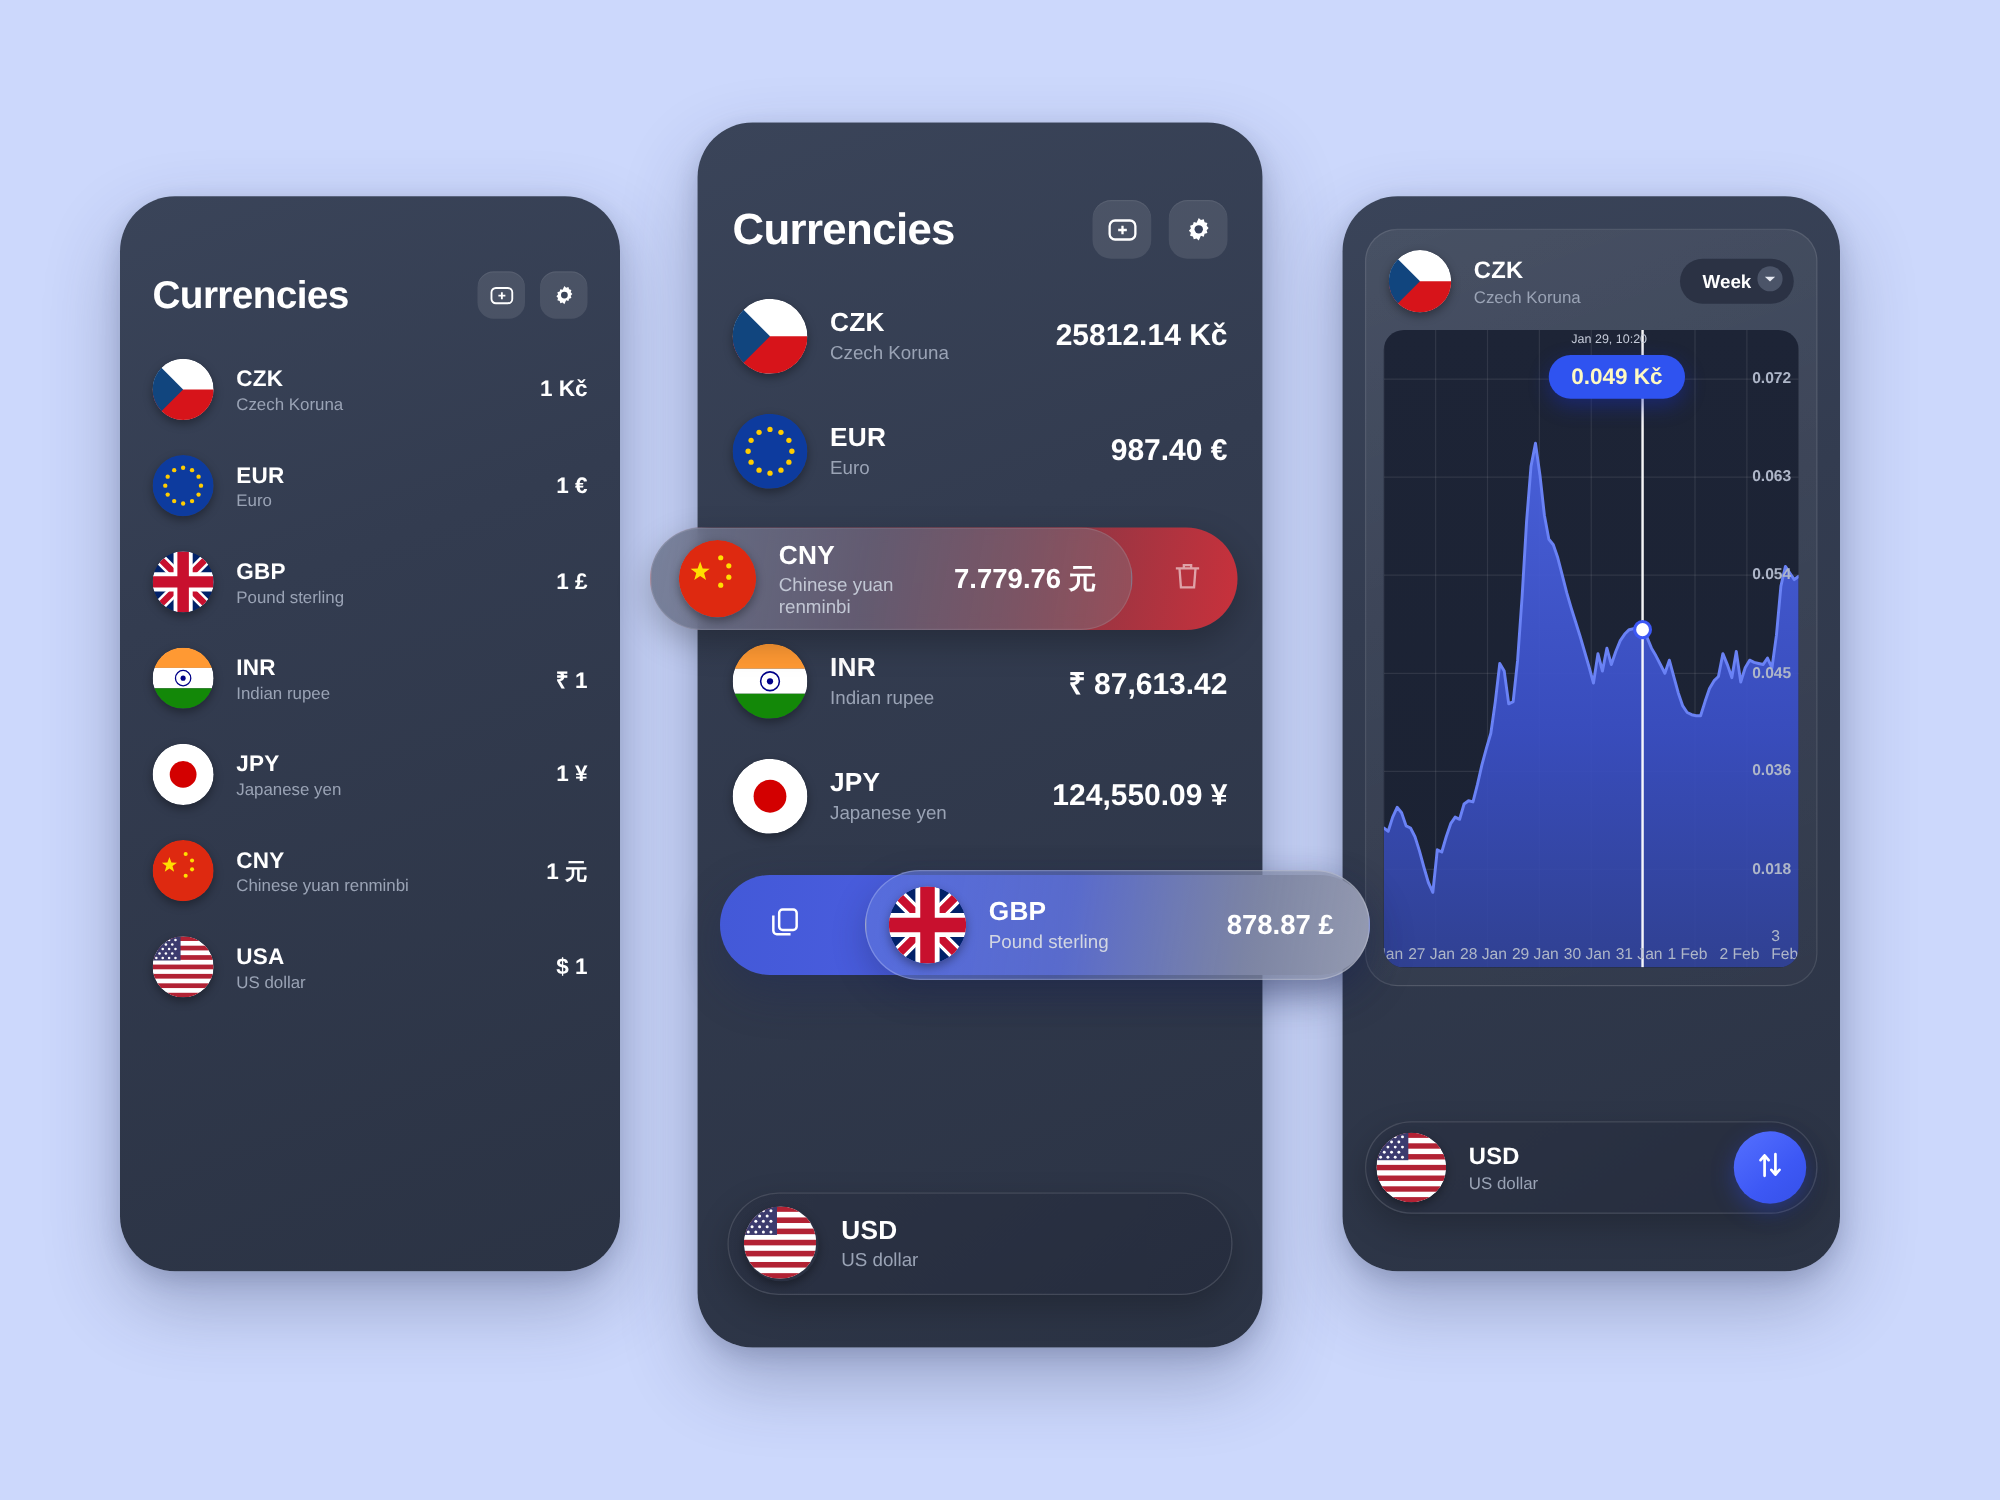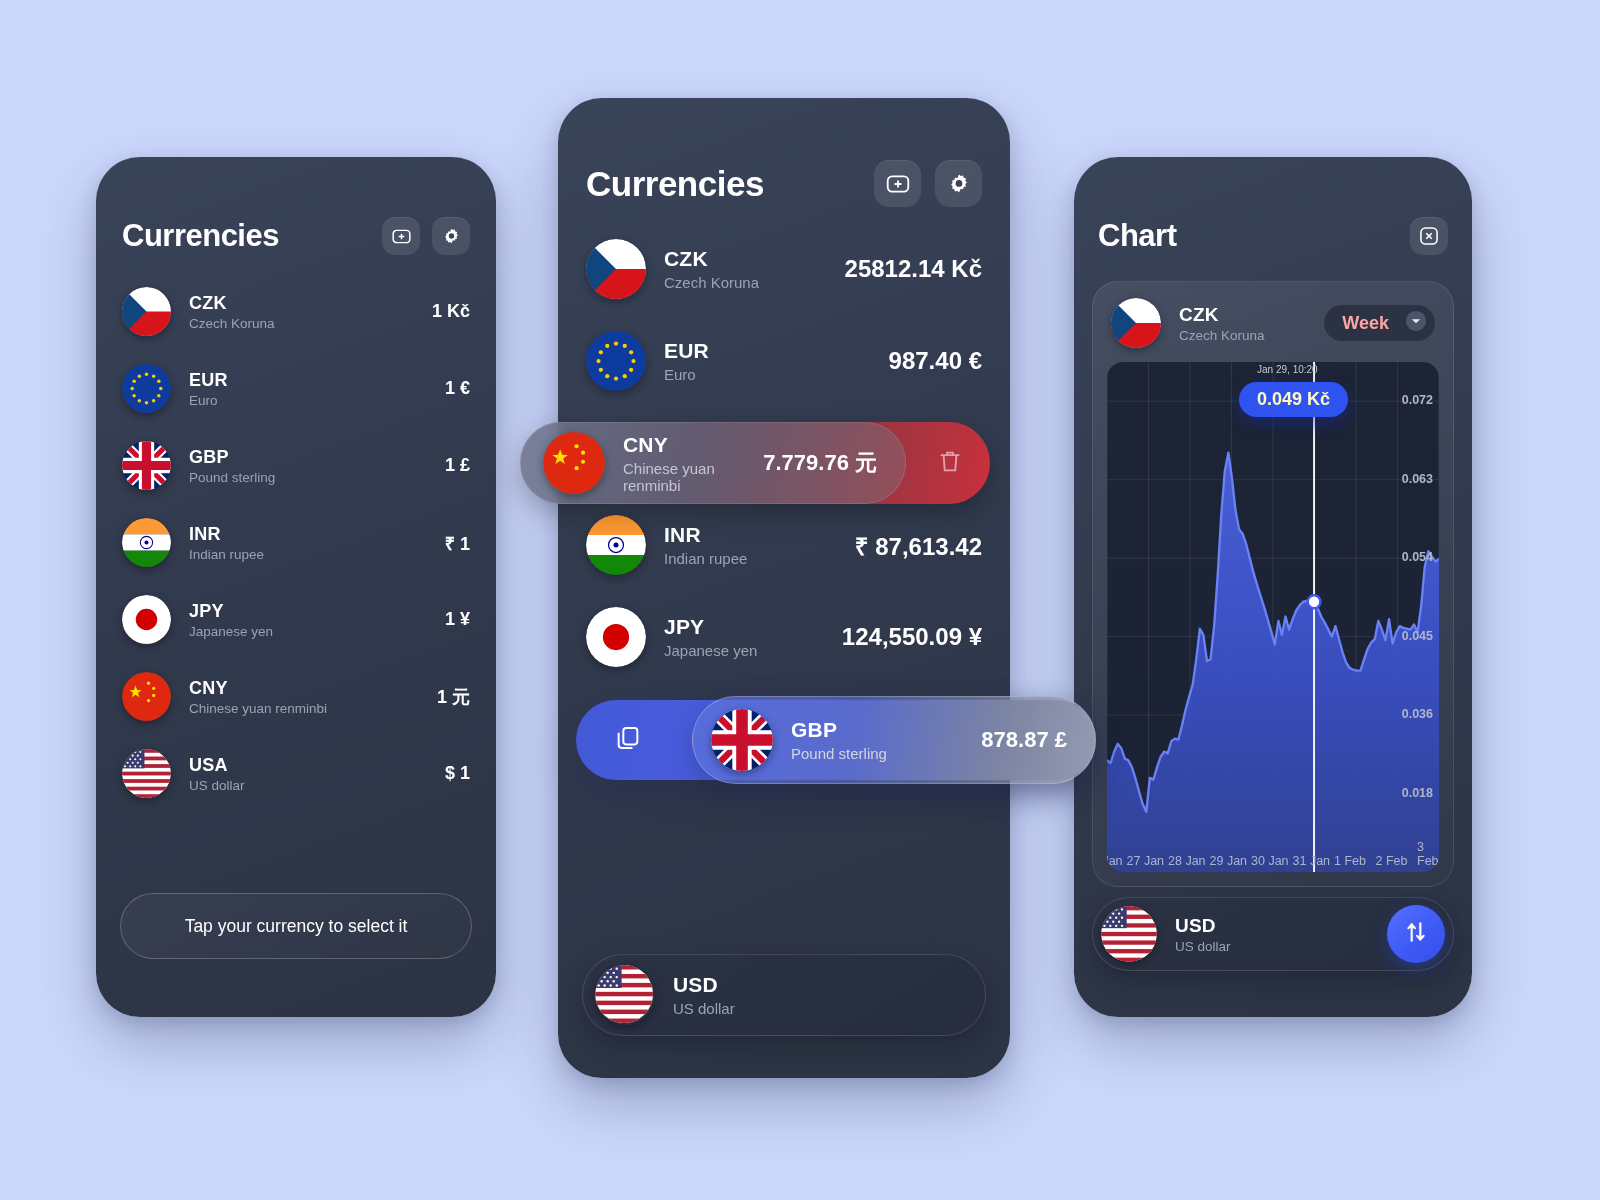--- a/index.html
+++ b/index.html
@@ -139,22 +139,22 @@
     background: linear-gradient(160deg, rgba(255,255,255,.075), rgba(255,255,255,.02));
     border: 1px solid rgba(255,255,255,.10);
     padding: 14px;
   }
   .chart-cur { display: flex; align-items: center; padding: 2px 4px 14px 4px; }
   .chart-cur .flag { width: 50px; height: 50px; }
   .chart-cur .code { font-size: 19px; }
   .chart-cur .full { font-size: 13.5px; margin-top: 2px; }
   .period {
     margin-left: auto; height: 36px; padding: 0 8px 0 18px; border-radius: 18px;
-    background: #2b3244; display: flex; align-items: center; gap: 16px;
-    color: #fca5a5; font-size: 18px; font-weight: bold;
+    background: #2b3244; display: flex; align-items: center; gap: 4px;
+    color: #ffffff; font-size: 15px; font-weight: bold;
   }
   .chart-plot {
     position: relative; height: 510px; border-radius: 16px;
     background: linear-gradient(180deg,#1d2436 0%,#1b2233 100%);
     overflow: hidden;
   }
   .tt-time { position: absolute; color: #c5cbd9; font-size: 10px; white-space: nowrap; }
   .tt-pill {
     position: absolute; padding: 7px 18px; border-radius: 20px;
     background: #2f53f0; color: #fef9c3; font-weight: bold; font-size: 18px;
@@ -381,21 +381,20 @@
           </div>
           <div class="names">
             <div class="code">USA</div>
             <div class="full">US dollar</div>
           </div>
           <div class="amount">$ 1</div>
         </div>
 
       </div>
     </div>
-    <div class="tapbtn">Tap your currency to select it</div>
   </div>
 
   <div class="phone" id="phone-main">
     <div class="pad">
       <div class="hdr">
         <div class="hdr-title">Currencies</div>
         <div style="display:flex;align-items:center">
           <div class="iconbtn">
             <span>
               <svg width="26" height="26" viewBox="0 0 24 24" fill="none" stroke="#ffffff" stroke-width="1.7">
@@ -608,34 +607,20 @@
       </div>
       <div class="names">
         <div class="code" style="font-size:21px">GBP</div>
         <div class="full" style="font-size:15px;margin-top:3px;color:#d2d6e2">Pound sterling</div>
       </div>
       <div class="amount" style="font-size:22px">878.87 £</div>
     </div>
   </div>
 
   <div class="phone" id="phone-chart">
-    <div class="pad">
-      <div class="hdr">
-        <div class="hdr-title">Chart</div>
-        <div class="iconbtn">
-          <span>
-            <svg width="22" height="22" viewBox="0 0 24 24" fill="none" stroke="#ffffff" stroke-width="1.7">
-              <rect x="3.2" y="3.2" width="17.6" height="17.6" rx="5"></rect>
-              <line x1="9" y1="9" x2="15" y2="15"></line>
-                <line x1="15" y1="9" x2="9" y2="15"></line>
-            </svg>
-          </span>
-        </div>
-      </div>
-    </div>
 
     <div class="chart-card">
       <div class="chart-cur">
         <div class="flag">
           <svg width="50" height="50" viewBox="0 0 48 48">
               <circle cx="24" cy="24" r="24" fill="#fff"></circle>
               <path d="M0 24 L48 24 L48 48 L0 48 Z" fill="#d7141a"></path>
               <path d="M0 0 L24 24 L0 48 Z" fill="#11457e"></path>
             </svg>
         </div>

